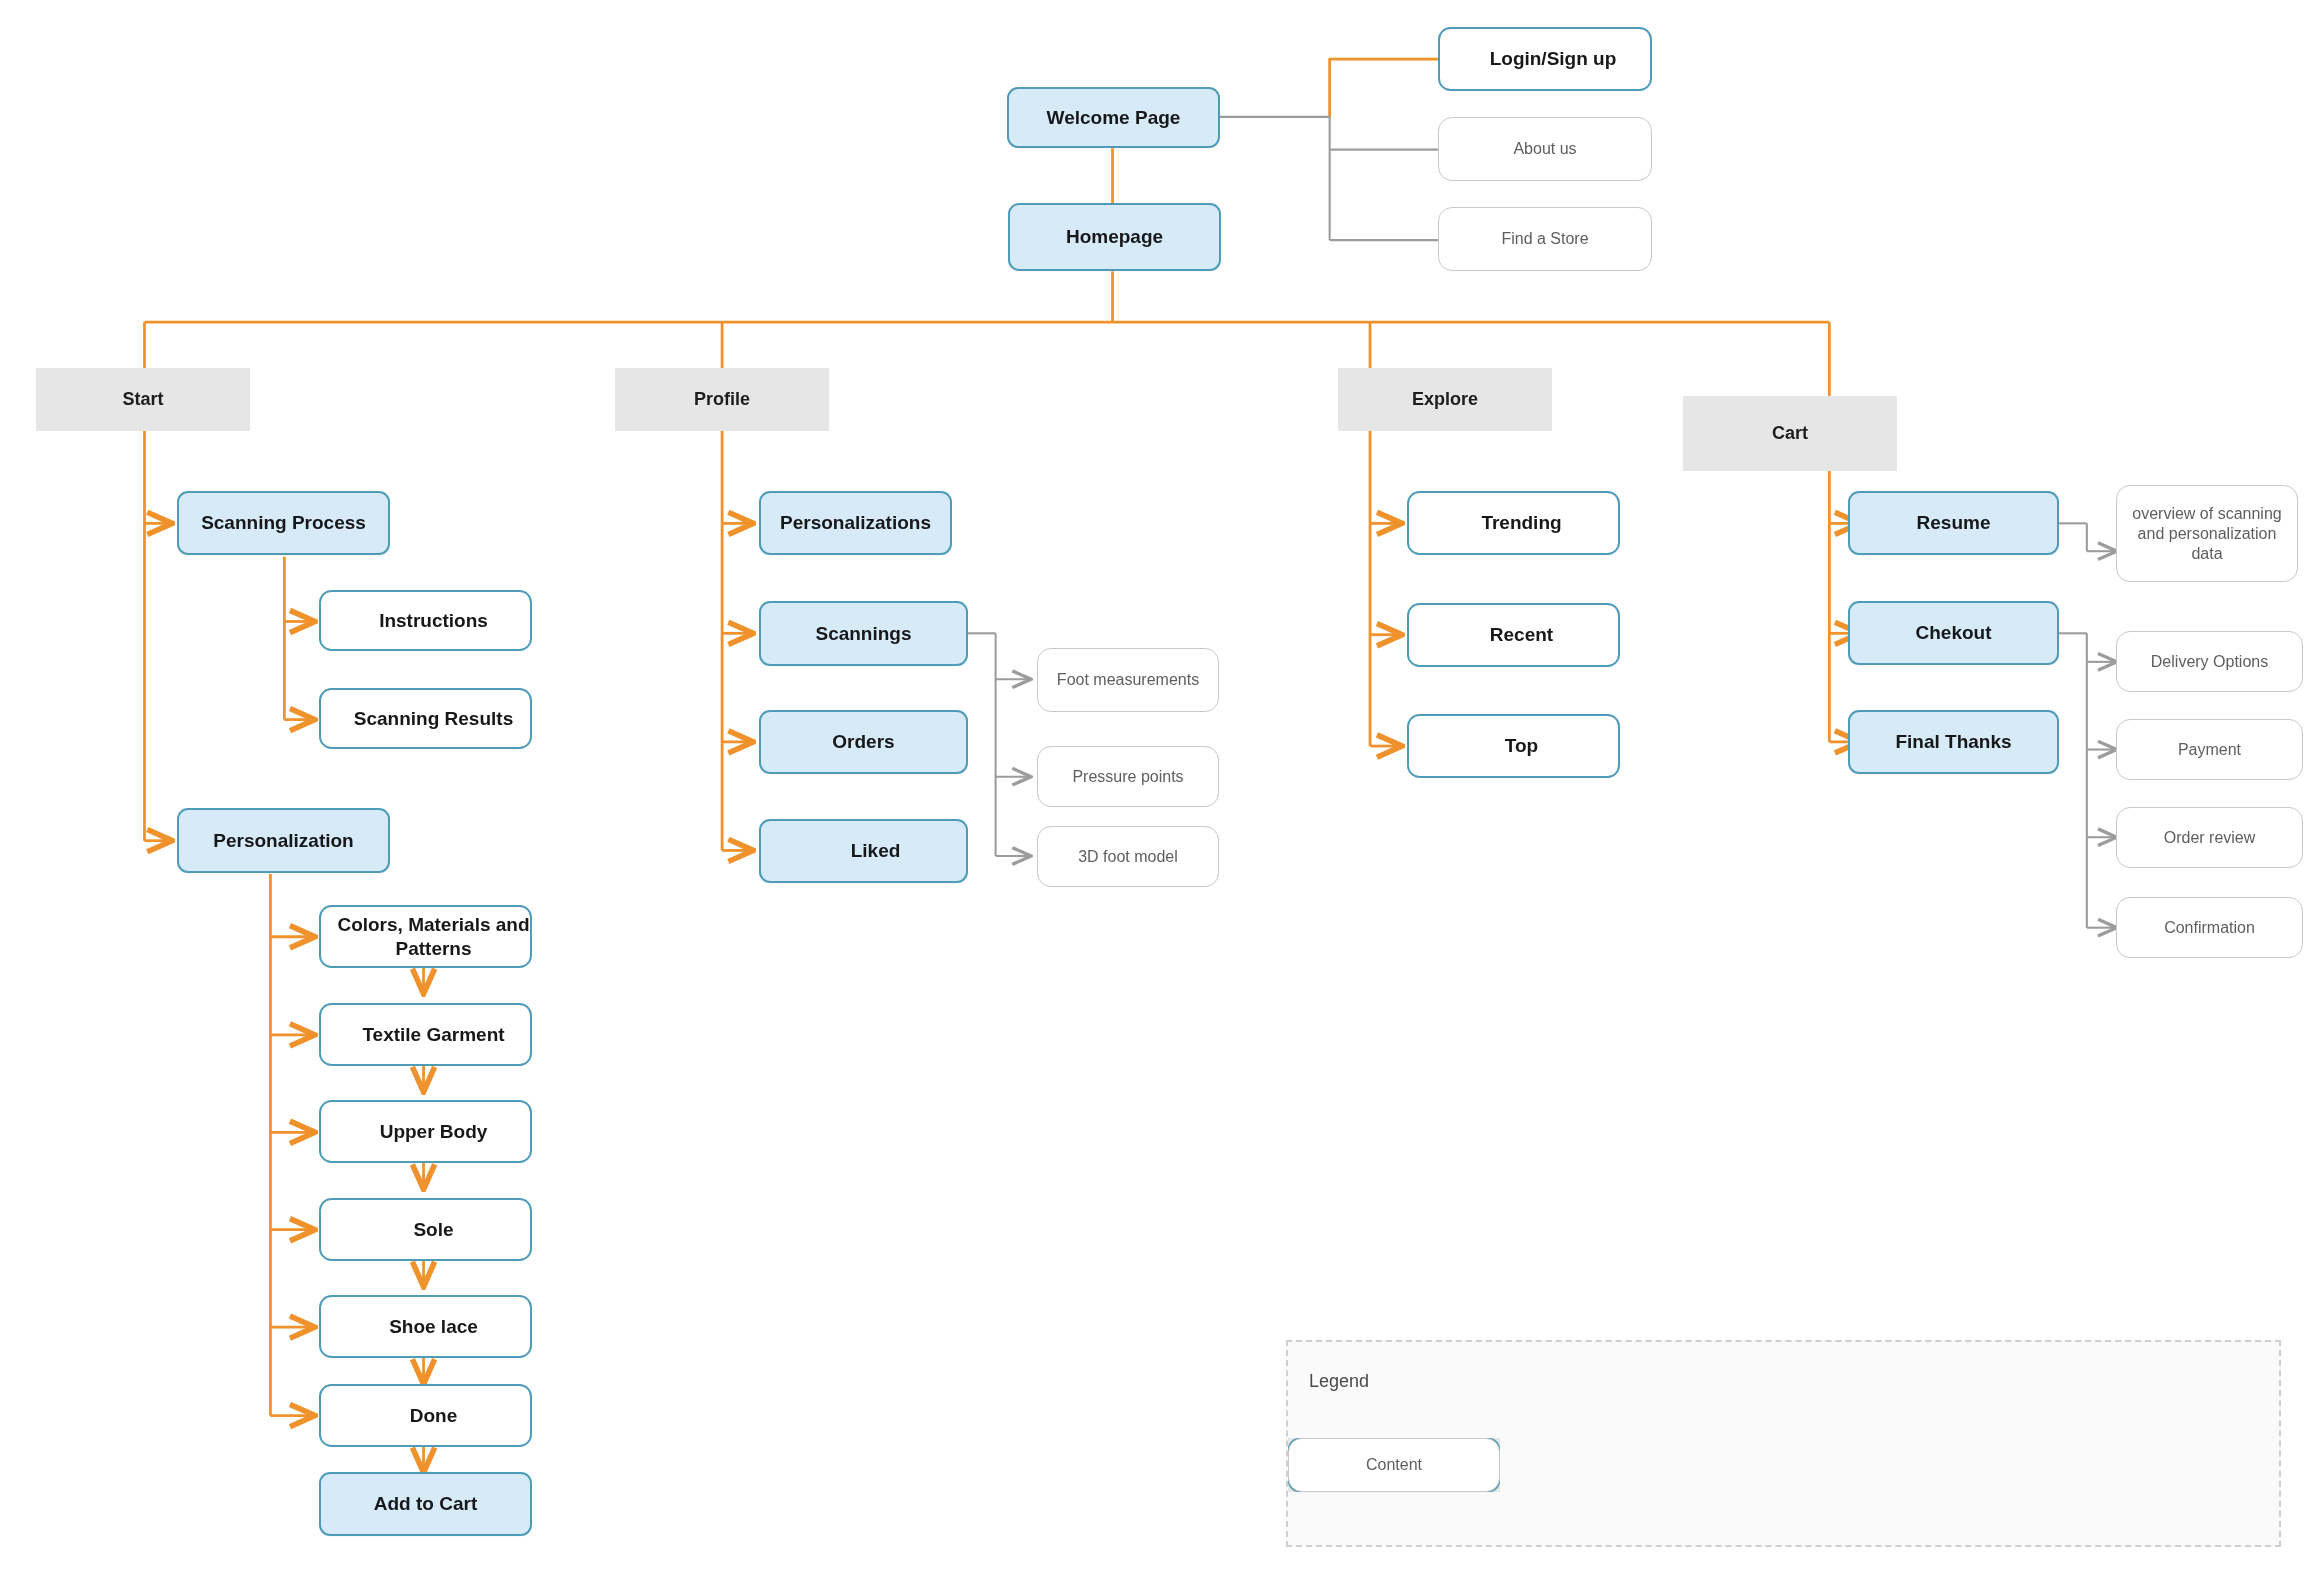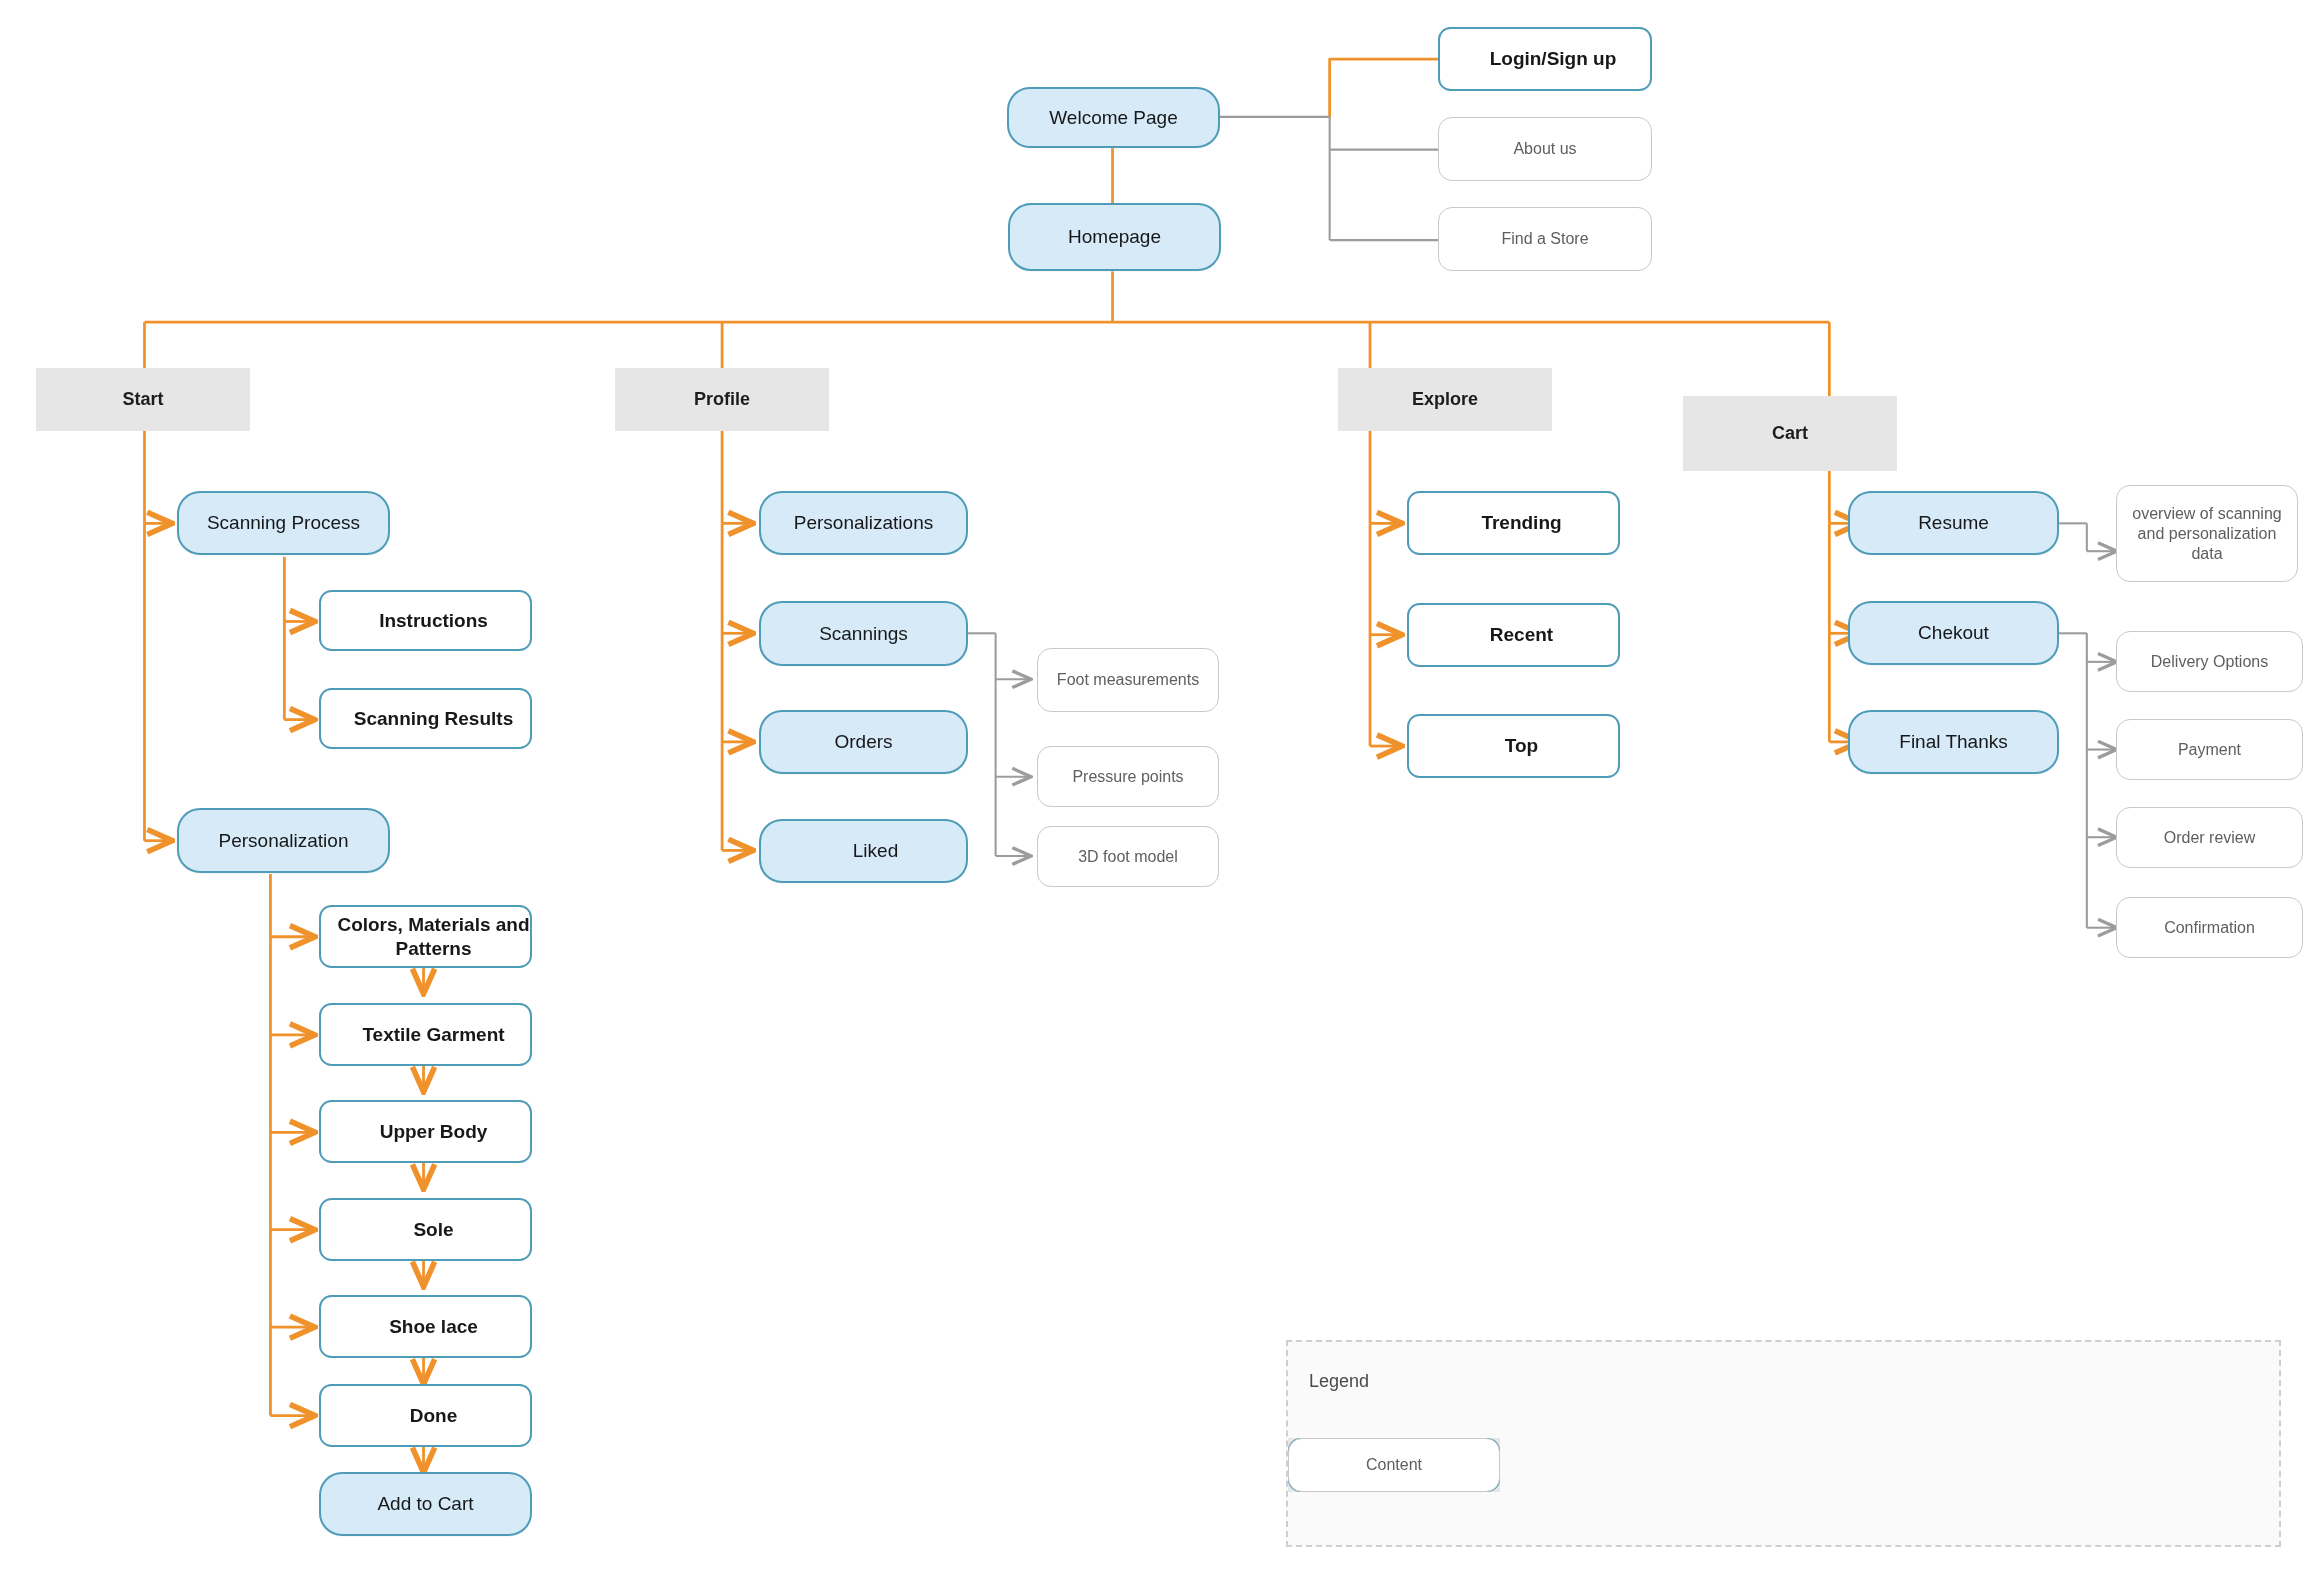--- a/index.html
+++ b/index.html
@@ -8,22 +8,22 @@
   #wires{position:absolute;left:0;top:0;width:2319px;height:1577px;pointer-events:none;}
 
   .node{position:absolute;box-sizing:border-box;display:flex;align-items:center;
         justify-content:center;text-align:center;line-height:1.25;}
 
   
   .t-section{background:#e6e6e6;border:none;border-radius:0;
              font-weight:bold;font-size:18px;color:#1d1d1d;}
 
   
-  .t-page{background:#d6eaf8;border:2.8px solid #4f9cb9;border-radius:23px;
-          font-weight:normal;font-size:19px;color:#17181a;
+  .t-page{background:#d6eaf8;border:2.8px solid #4f9cb9;border-radius:11px;
+          font-weight:bold;font-size:19px;color:#17181a;
           box-shadow:0 0.7px 0 rgba(0,0,0,.04);}
 
   
   .t-action{background:#ffffff;border:2.1px solid #4f9cb9;border-radius:12.5px;
             font-weight:bold;font-size:19px;color:#17181a;padding-left:16px;}
 
   
   .t-content{background:#ffffff;border:1.4px solid #c9c9c9;border-radius:14px;
              font-weight:normal;font-size:16px;color:#5e5e5e;}
 
@@ -166,21 +166,21 @@
   <div class="node t-action" style="left:319px;top:1100px;width:213px;height:63px;">Upper Body</div>
 
   <div class="node t-action" style="left:319px;top:1198px;width:213px;height:63px;">Sole</div>
 
   <div class="node t-action" style="left:319px;top:1295px;width:213px;height:63px;">Shoe lace</div>
 
   <div class="node t-action" style="left:319px;top:1384px;width:213px;height:63px;">Done</div>
 
   <div class="node t-page" style="left:319px;top:1472px;width:213px;height:64px;">Add to Cart</div>
 
-  <div class="node t-page" style="left:759px;top:491px;width:209px;height:64px;">Personalizations</div>
+  <div class="node t-page" style="left:759px;top:491px;width:193px;height:64px;">Personalizations</div>
 
   <div class="node t-page" style="left:759px;top:601px;width:209px;height:65px;">Scannings</div>
 
   <div class="node t-page" style="left:759px;top:710px;width:209px;height:64px;">Orders</div>
 
   <div class="node t-page" style="left:759px;top:819px;width:209px;height:64px;padding-left:24px;">Liked</div>
 
   <div class="node t-content" style="left:1037px;top:648px;width:182px;height:64px;">Foot measurements</div>
 
   <div class="node t-content" style="left:1037px;top:746px;width:182px;height:61px;">Pressure points</div>

